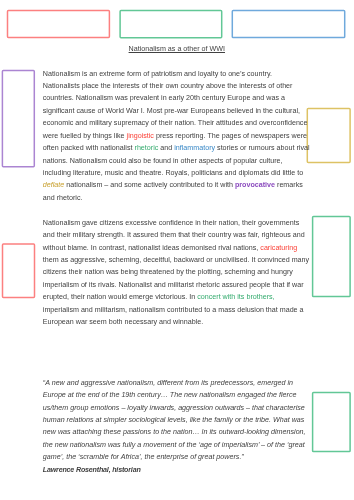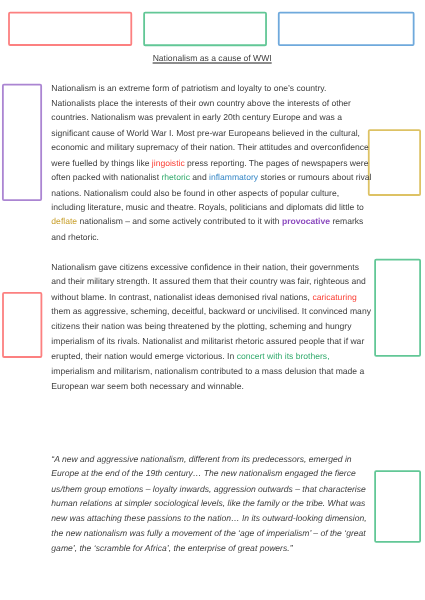--- a/index.html
+++ b/index.html
@@ -23,21 +23,21 @@
   .title{position:absolute;left:0;top:-24.86px;width:268px;text-align:center;
          font-size:7.15px;line-height:12.43px;}
   .title span{text-decoration:underline;text-underline-offset:0.6px;
               text-decoration-thickness:0.7px;}
   p{margin:0 0 12.43px 0;text-align:left;}
   .quote{font-style:italic;margin-bottom:0;margin-top:48px;}
   .sig{font-style:italic;font-weight:bold;margin-bottom:0;letter-spacing:-0.2px;}
   .c-red{color:#fa3e34;text-align:right;}
   .c-green{color:#34ab6e;}
   .c-blue{color:#3787c6;text-align:center;}
-  .c-gold{color:#c8a02e;}
+  .c-gold{color:#c8a02e;font-style:italic;}
   .c-purple{color:#8b4bbe;font-weight:bold;}
 </style>
 </head>
 <body>
 
 <div class="page">
   <svg id="anno-layer" viewBox="0 0 354 500" width="354" height="500" xmlns="http://www.w3.org/2000/svg">
     <defs>
         <filter id="softline" x="-30%" y="-30%" width="160%" height="160%">
       <feGaussianBlur stdDeviation="0.8"></feGaussianBlur>
@@ -49,18 +49,19 @@
         <rect x="232.3" y="10.6" width="112.4" height="27" rx="0.9" ry="0.9" stroke="#6fa9dc" stroke-width="1.5"></rect>
         <rect x="2.4" y="70.5" width="31.9" height="96.2" rx="0.9" ry="0.9" stroke="#ab85d2" stroke-width="1.5"></rect>
         <rect x="307.3" y="108.5" width="42.8" height="54" rx="0.9" ry="0.9" stroke="#ddc264" stroke-width="1.5"></rect>
         <rect x="312.6" y="216.4" width="37.5" height="80.2" rx="0.9" ry="0.9" stroke="#62c796" stroke-width="1.5"></rect>
         <rect x="2.5" y="244" width="32" height="53.5" rx="0.9" ry="0.9" stroke="#fc8080" stroke-width="1.5"></rect>
         <rect x="312.6" y="392.6" width="37.5" height="59" rx="0.9" ry="0.9" stroke="#62c796" stroke-width="1.5"></rect>
       </g>
   </svg>
 
   <div class="doc">
-    <div class="title"><span>Nationalism as a cause of WWI</span></div>
+    <div class="title"><span>Nationalism as a other of WWI</span></div>
     <p id="p1"><span>Nationalism is an extreme form of patriotism and loyalty to one’s country. Nationalists place the interests of their own country above the interests of other countries. Nationalism was prevalent in early 20th century Europe and was a significant cause of World War I. Most pre-war Europeans believed in the cultural, economic and military supremacy of their nation. Their attitudes and overconfidence were fuelled by things like </span><span class="c-red">jingoistic</span><span> press reporting. The pages of newspapers were often packed with nationalist </span><span class="c-green">rhetoric</span><span> and </span><span class="c-blue">inflammatory</span><span> stories or rumours about rival nations. Nationalism could also be found in other aspects of popular culture, including literature, music and theatre. Royals, politicians and diplomats did little to </span><span class="c-gold">deflate</span><span> nationalism – and some actively contributed to it with </span><span class="c-purple">provocative</span><span> remarks and rhetoric.</span></p>
     <p id="p2"><span>Nationalism gave citizens excessive confidence in their nation, their governments and their military strength. It assured them that their country was fair, righteous and without blame. In contrast, nationalist ideas demonised rival nations, </span><span class="c-red">caricaturing</span><span> them as aggressive, scheming, deceitful, backward or uncivilised. It convinced many citizens their nation was being threatened by the plotting, scheming and hungry imperialism of its rivals. Nationalist and militarist rhetoric assured people that if war erupted, their nation would emerge victorious. In </span><span class="c-green">concert with its brothers,</span><span> imperialism and militarism, nationalism contributed to a mass delusion that made a European war seem both necessary and winnable.</span></p>
     <p class="quote">“A new and aggressive nationalism, different from its predecessors, emerged in Europe at the end of the 19th century… The new nationalism engaged the fierce us/them group emotions – loyalty inwards, aggression outwards – that characterise human relations at simpler sociological levels, like the family or the tribe. What was new was attaching these passions to the nation… In its outward-looking dimension, the new nationalism was fully a movement of the ‘age of imperialism’ – of the ‘great game’, the ‘scramble for Africa’, the enterprise of great powers.”</p>
+    <p class="sig">Lawrence Rosenthal, historian</p>
   </div>
 </div>
 
 </body></html>

